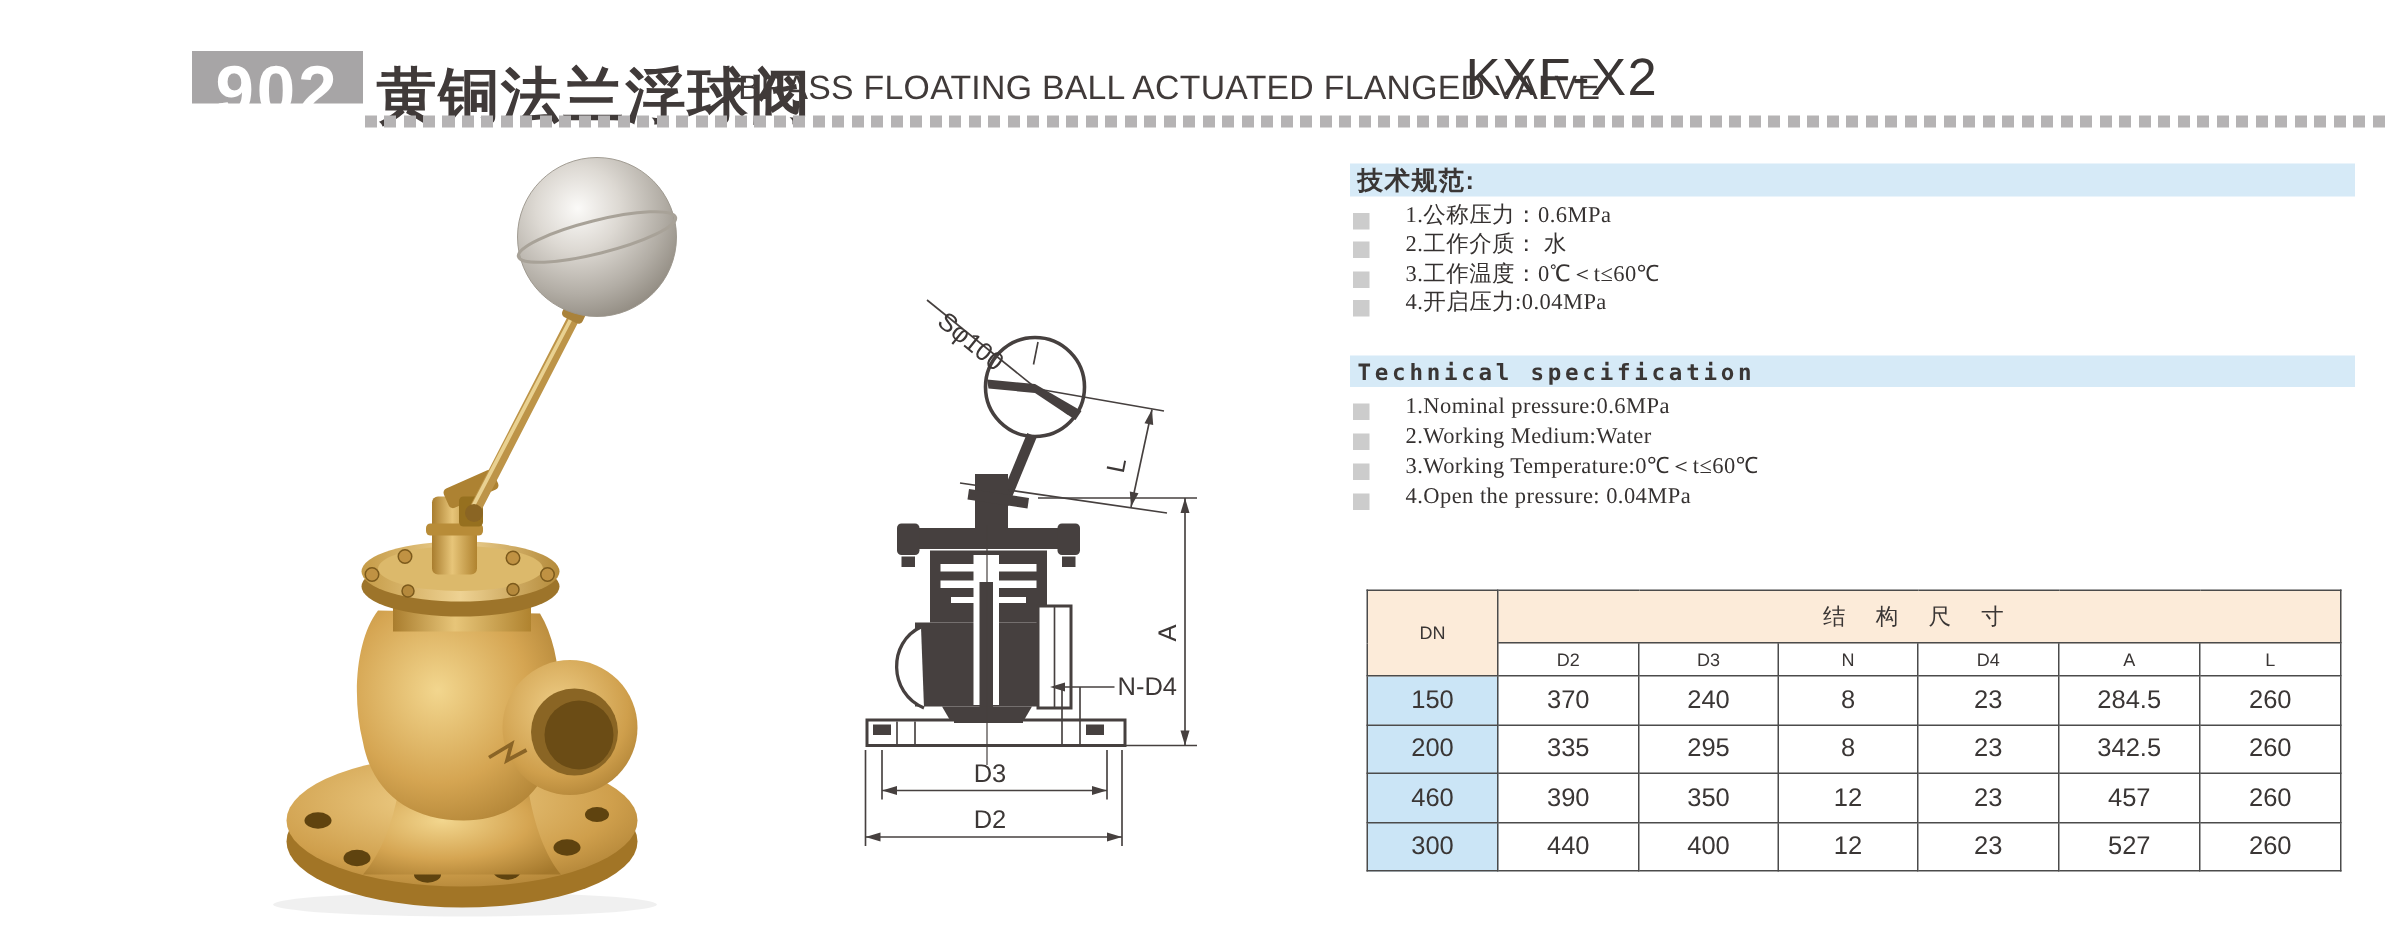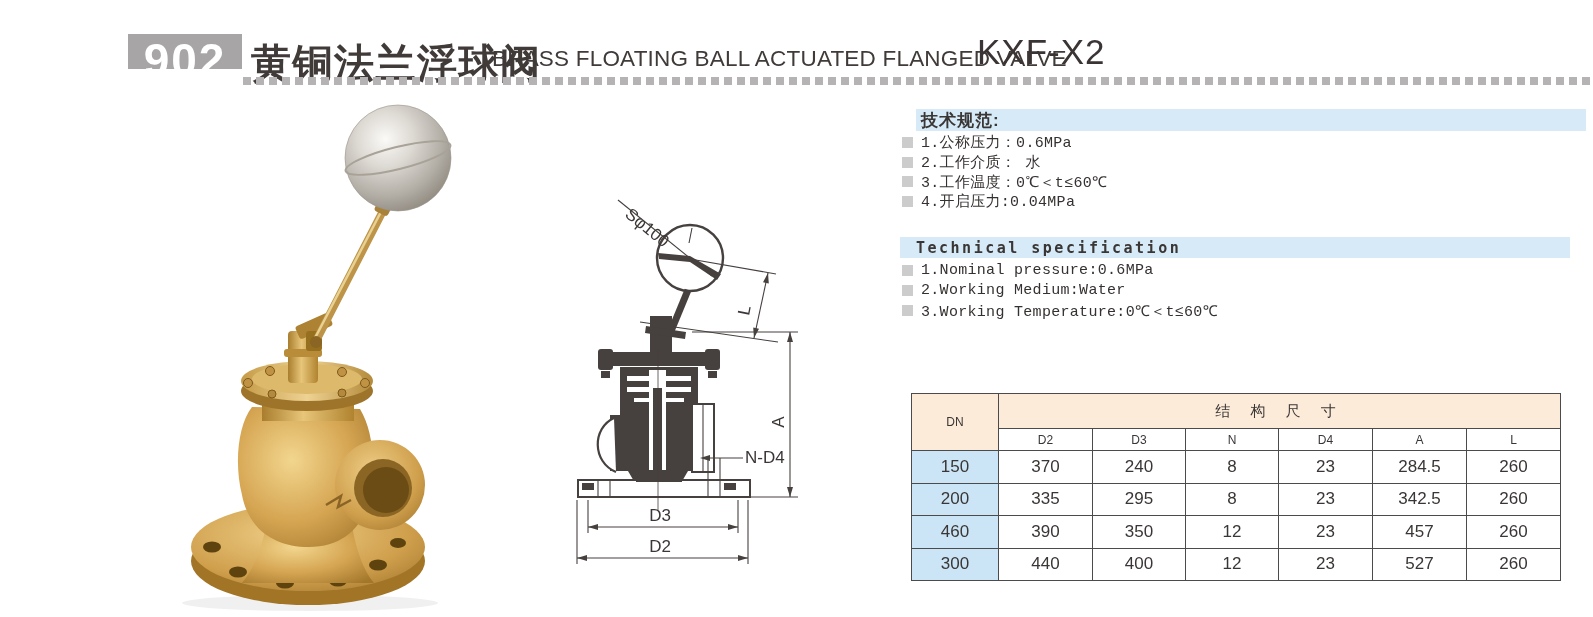--- a/index.html
+++ b/index.html
@@ -14,28 +14,28 @@
             letter-spacing:1.5px;white-space:nowrap;}
   .title-en{position:absolute;left:492px;top:46px;font-size:22.5px;font-weight:500;color:#403a39;
             letter-spacing:0.2px;white-space:nowrap;}
   .model{position:absolute;left:977px;top:32px;font-size:35px;font-weight:500;color:#3a3534;
          letter-spacing:1px;}
   .dots{position:absolute;left:243px;top:77px;width:1350px;height:8px;
         background:repeating-linear-gradient(to right,#b5b3b4 0 8px,transparent 8px 13px);}
 
   
   .band{position:absolute;left:900px;width:670px;background:#d6eaf7;display:flex;align-items:center;}
-  .band-cn{top:109px;height:22px;font-size:17px;font-weight:700;letter-spacing:1px;padding-left:5px;box-sizing:border-box;margin-left:16px;}
+  .band-cn{top:109px;height:22px;font-size:17px;font-weight:700;letter-spacing:1px;padding-left:5px;box-sizing:border-box;}
   .band-en{top:237px;height:21px;font-family:"DejaVu Sans Mono",monospace;font-size:15px;font-weight:600;
-           letter-spacing:2.5px;padding-left:16px;box-sizing:border-box;}
+           letter-spacing:2.5px;padding-left:5px;box-sizing:border-box;}
   .items{position:absolute;left:900px;width:680px;}
   .items-cn{top:133px;}
   .items-en{top:260px;}
-  .spec-item{display:flex;align-items:center;font-family:Liberation Mono, monospace;
-             font-size:15px;letter-spacing:0.3px;color:#353130;}
+  .spec-item{display:flex;align-items:flex-end;font-family:Liberation Serif, serif;
+             font-size:15px;letter-spacing:0.3px;color:#353130;gap:16px;}
   .items-cn .spec-item{height:19.5px;}
   .items-en .spec-item{height:20px;}
   .bullet{display:inline-block;width:11px;height:11px;background:#cccccc;margin:0 8px 0 2px;flex:0 0 11px;}
 
   
   .dim-table{position:absolute;left:911px;top:393px;border-collapse:collapse;table-layout:fixed;
              width:649px;font-size:17px;color:#3a3635;}
   .dim-table td,.dim-table th{border:1.5px solid #4b4b4b;text-align:center;padding:0;font-weight:400;}
   .dim-table .peach{background:#fcebd9;}
   .dim-table .blue{background:#cbe5f6;}
@@ -242,20 +242,24 @@
       <span>1.Nominal pressure:0.6MPa</span>
       </div>
     <div class="spec-item">
       <span class="bullet"></span>
       <span>2.Working Medium:Water</span>
       </div>
     <div class="spec-item">
       <span class="bullet"></span>
       <span>3.Working Temperature:0℃＜t≤60℃</span>
       </div>
+    <div class="spec-item">
+      <span class="bullet"></span>
+      <span>4.Open the pressure: 0.04MPa</span>
+      </div>
   </div>
 
   <table class="dim-table">
     <colgroup>
       <col style="width:87px">
         <col style="width:94px">
         <col style="width:93px">
         <col style="width:93px">
       <col style="width:94px">
         <col style="width:94px">

